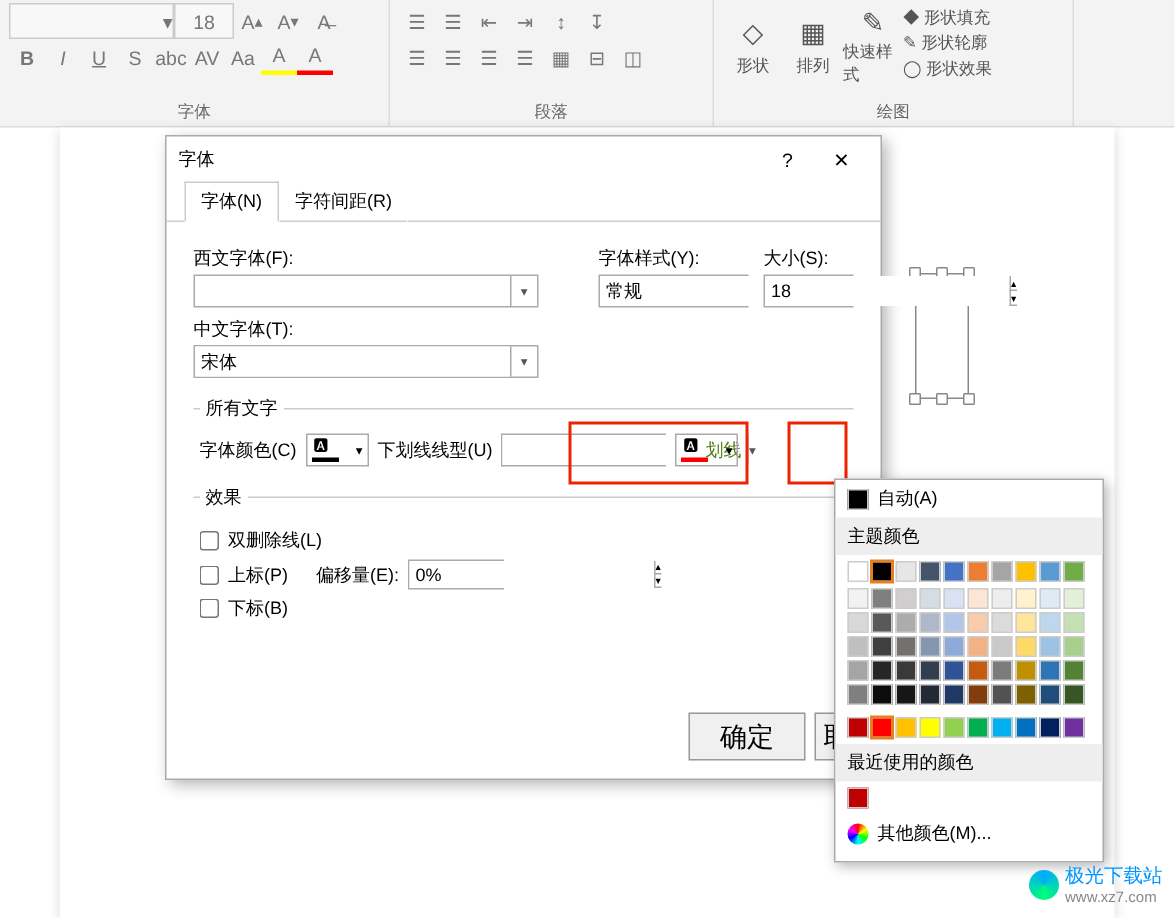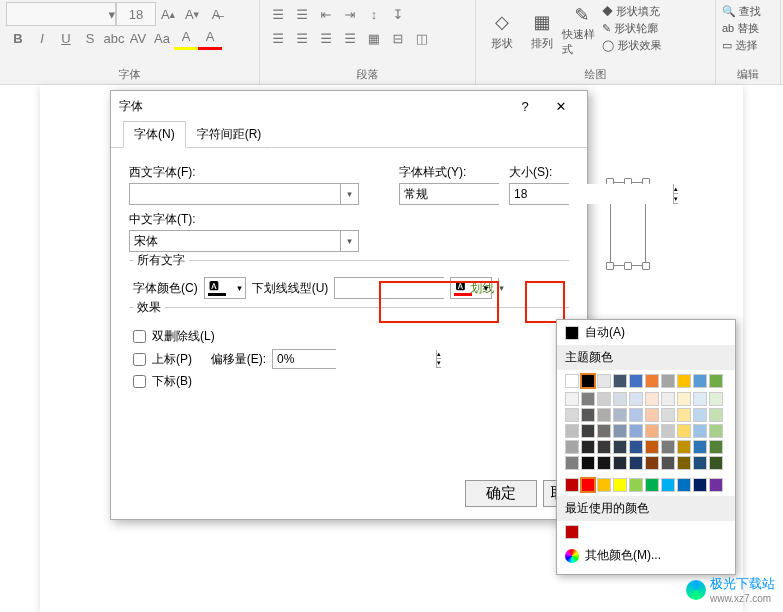--- a/index.html
+++ b/index.html
@@ -27,35 +27,35 @@
 .dialog-body { padding: 10px 18px; font-size: 12px; }
 .label { display: block; margin: 6px 0 2px 0; }
 .row { display: flex; gap: 10px; align-items: flex-end; }
 .combo { border: 1px solid #aaa; height: 22px; display: flex; align-items: center; background: #fff; }
 .combo input { border: none; flex: 1; padding: 0 4px; font-size: 12px; height: 100%; outline: none; }
 .combo .drop { width: 18px; height: 100%; border-left: 1px solid #aaa; display: flex; align-items: center; justify-content: center; cursor: pointer; font-size: 9px; color: #555; }
 .combo.small { width: 80px; }
 .spin { display: flex; flex-direction: column; width: 16px; height: 100%; }
 .spin div { flex: 1; border-left: 1px solid #aaa; border-bottom: 1px solid #aaa; font-size: 7px; display:flex; align-items:center; justify-content:center; cursor:pointer; }
 
-fieldset { border: 1px solid #ccc; border-left: none; border-right: none; border-bottom: none; padding: 8px 4px 0 4px; }
+fieldset { border: 1px solid #ccc; border-left: none; border-right: none; border-bottom: none; margin-top: 12px; padding: 8px 4px 0 4px; }
 legend { font-size: 12px; padding: 0 4px; }
 .checkrow { display: flex; align-items: center; gap: 6px; margin: 4px 0; font-size: 12px; }
 .checkrow input { margin: 0; }
 .effects-row { display: flex; }
 .effects-col { width: 245px; }
 
 .color-btn { border: 1px solid #aaa; height: 22px; width: 42px; display: flex; align-items: center; cursor: pointer; }
 .color-swatch-under { width: 22px; height: 18px; margin: 1px; position: relative; }
 .color-swatch-under .bar { position: absolute; bottom: 1px; left: 2px; right: 2px; height: 3px; background: red; }
 
 .redbox { border: 2.5px solid #e20; position: absolute; pointer-events: none; }
 
 .ok-cancel { position: absolute; right: 14px; bottom: 12px; display: flex; gap: 6px; }
-.btn { border: 1px solid #999; background: #f0f0f0; padding: 3px 20px; font-size: 15px; cursor: pointer; }
+.btn { border: 1px solid #999; background: #f0f0f0; padding: 3px 20px; font-size: 18px; cursor: pointer; }
 
 
 .color-popup { position: absolute; top: 319px; left: 556px; width: 180px; background: #fff; border: 1px solid #aaa; box-shadow: 2px 2px 8px rgba(0,0,0,0.3); font-size: 12px; padding-bottom: 6px; }
 .pop-row { display: flex; align-items: center; padding: 4px 8px; cursor: pointer; }
 .pop-header { padding: 4px 8px; background: #eee; font-size: 12px; }
 .swatch-grid { display: flex; flex-wrap: wrap; padding: 4px 8px; gap: 2px; }
 .sw { width: 14px; height: 14px; border: 1px solid #ccc; cursor: pointer; }
 .sw.sel { outline: 2px solid #e67e22; outline-offset: -1px; }
 
 
@@ -131,28 +131,20 @@
           <span class="icon">✎</span>
           <span>快速样式</span>
         </div>
       <div style="display:flex;flex-direction:column;font-size:11px;color:#555;gap:2px;padding-top:2px">
         <span>◆ <span>形状填充</span></span>
         <span>✎ <span>形状轮廓</span></span>
         <span>◯ <span>形状效果</span></span>
       </div>
     </div>
     <div class="ribbon-group-label">绘图</div>
-  </div>
-  <div class="ribbon-group" style="width:65px">
-    <div style="display:flex;flex-direction:column;font-size:11px;color:#555;gap:2px;padding-top:2px">
-      <span>🔍 <span>查找</span></span>
-      <span>ab <span>替换</span></span>
-      <span>▭ <span>选择</span></span>
-    </div>
-    <div class="ribbon-group-label">编辑</div>
   </div>
 </div>
 
 <div class="canvas-area"></div>
 
 <div class="textbox-sel">
   <div class="handle" style="top:-5px;left:-5px"></div>
   <div class="handle" style="top:-5px;right:-5px"></div>
   <div class="handle" style="bottom:-5px;left:-5px"></div>
   <div class="handle" style="bottom:-5px;right:-5px"></div>

